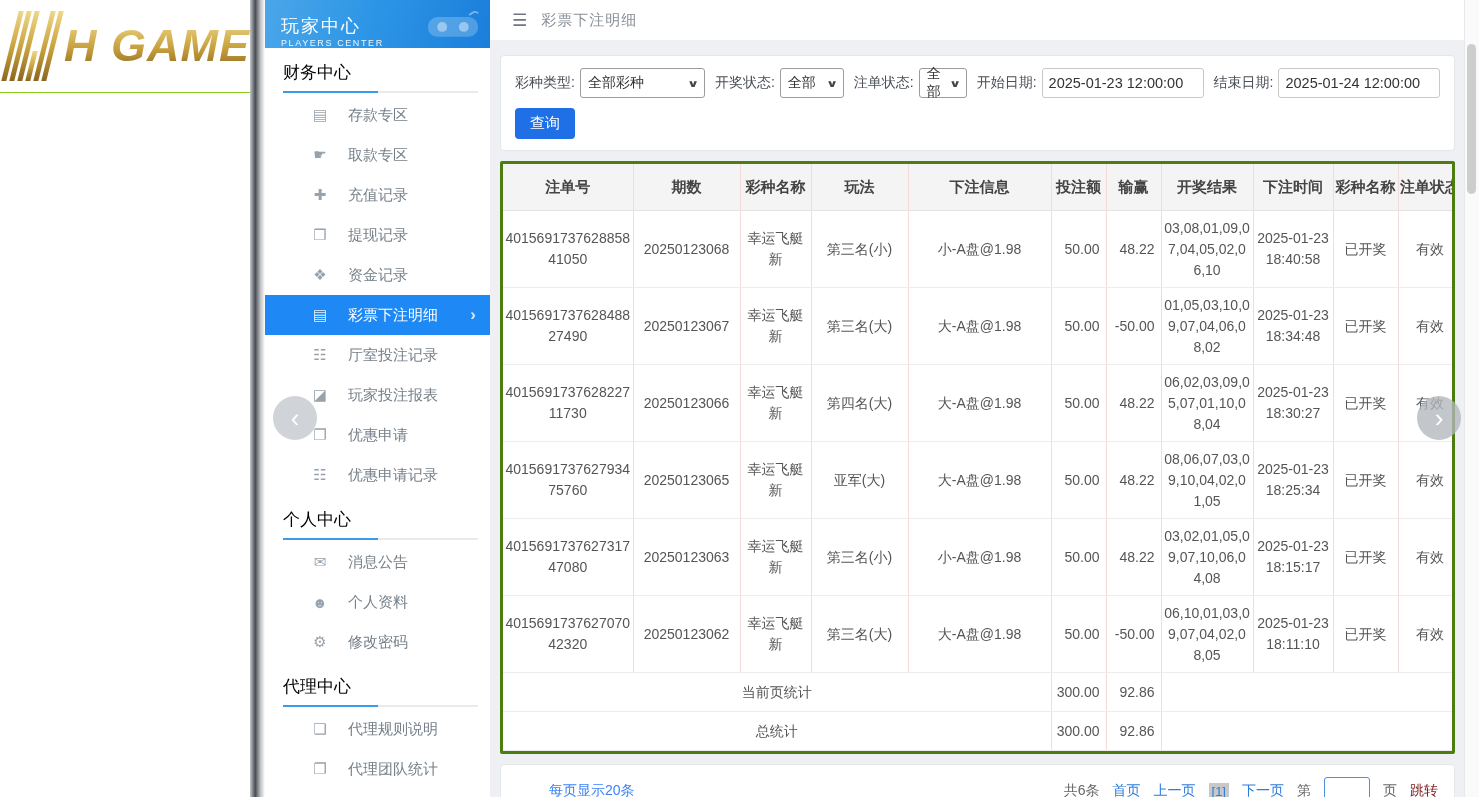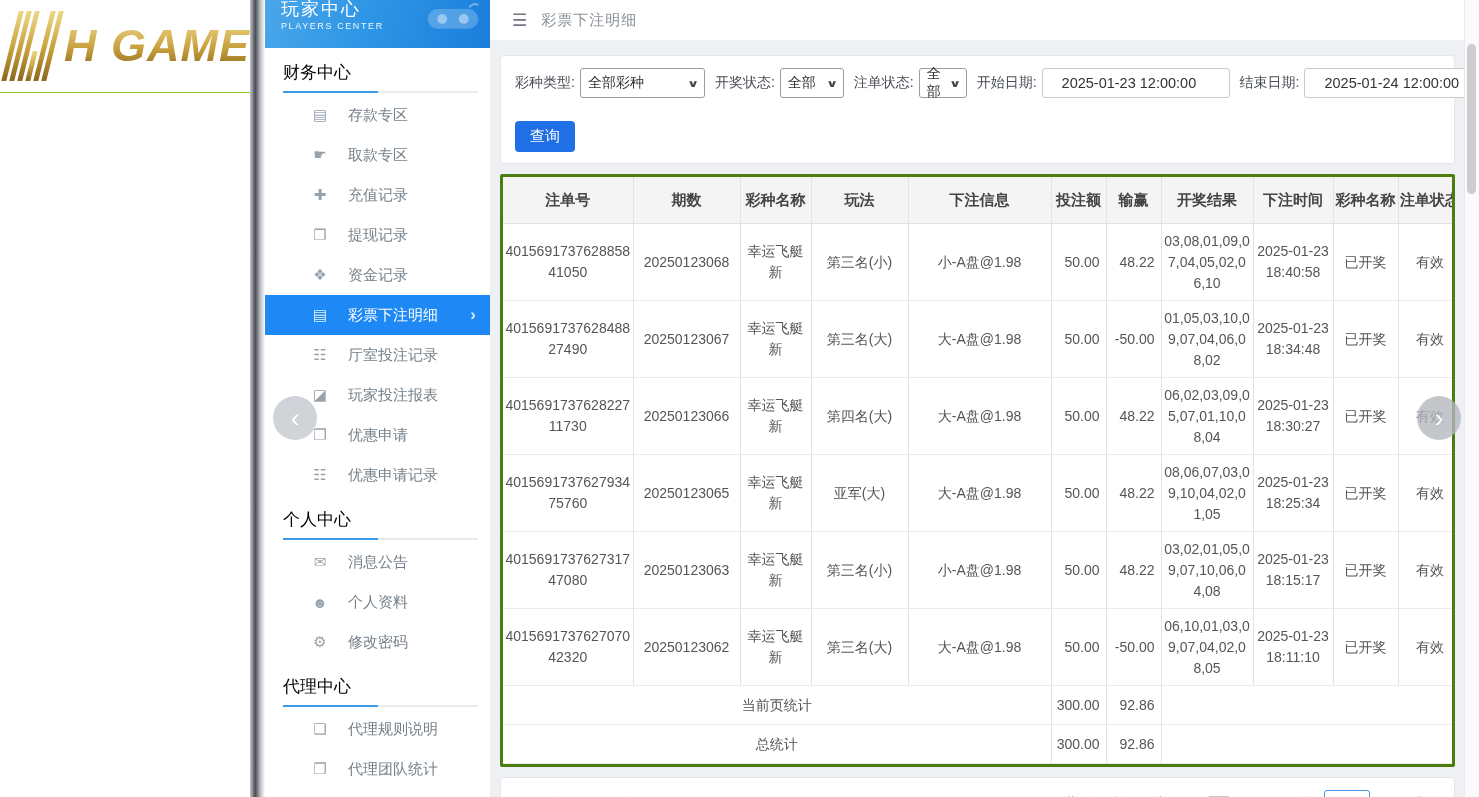--- a/index.html
+++ b/index.html
@@ -15,21 +15,21 @@
   .logo-text{
     font-size:45px;font-style:italic;font-weight:bold;letter-spacing:1px;white-space:nowrap;
     color:#c79f3c;background:linear-gradient(180deg,#eed787 0%,#c79f3c 55%,#8a671f 100%);
     -webkit-background-clip:text;background-clip:text;-webkit-text-fill-color:transparent;
   }
   
   .overlay-strip{position:absolute;left:250px;top:0;width:15px;height:100%;
     background:linear-gradient(90deg,rgba(90,95,105,.35) 0%,rgba(25,30,40,.8) 35%,rgba(25,30,40,.28) 70%,rgba(255,255,255,0) 100%);}
   
   .sidebar{position:absolute;left:265px;top:0;width:225px;height:100%;background:#fff;display:flex;flex-direction:column;}
-  .sb-header{height:48px;flex:none;color:#fff;display:flex;align-items:flex-start;padding:0 8px 0 16px;overflow:hidden;
+  .sb-header{height:48px;flex:none;color:#fff;display:flex;align-items:flex-end;padding:0 8px 0 16px;overflow:hidden;
     background:linear-gradient(105deg,#4aa6e9 0%,#2e96e6 45%,#1a7edb 100%);}
   .sb-titles{display:flex;flex-direction:column;line-height:1.05;}
   .sb-title{font-size:18px;letter-spacing:2px;}
   .sb-sub{font-size:9px;letter-spacing:1.6px;opacity:.92;margin-top:3px;}
   .gamepad{margin-left:auto;opacity:.8;}
   .sb-nav{flex:1;overflow:hidden;}
   .sec-title{margin:13px 18px 0;font-size:17px;color:#000000;}
   .sec-line{margin:7px 12px 2px 18px;height:2px;background:#eaeaea;position:relative;}
   .sec-line i{position:absolute;left:0;top:0;height:2px;width:95px;background:#3d9ae9;}
   .menu-item{height:40px;display:flex;align-items:center;padding:0 14px 0 45px;font-size:15px;color:#76808a;cursor:pointer;}
@@ -49,22 +49,22 @@
   .filter-row{display:flex;align-items:center;}
   .fgroup{display:flex;align-items:center;margin-right:10px;}
   .flabel{font-size:14px;color:#4a4f57;margin-right:5px;white-space:nowrap;}
   .sel{height:30px;border:1px solid #9c9c9c;border-radius:3px;display:flex;align-items:center;justify-content:space-between;
     padding:0 7px;font-size:14px;color:#333;background:#fff;cursor:pointer;box-sizing:border-box;}
   .caret{font-size:10px;font-weight:bold;color:#444;margin-left:8px;transform:scaleX(1.5);}
   .sel-lottery{width:125px;}
   .sel-draw{width:64px;}
   .sel-bet{width:48px;}
   .date-input{height:28px;width:148px;border:1px solid #c9c9c9;border-radius:3px;font-size:14.5px;color:#333;
-    padding:0 19px;font-family:inherit;box-sizing:content-box;}
-  .btn-row{margin-top:23px;}
+    padding:0 6px;font-family:inherit;box-sizing:content-box;}
+  .btn-row{margin-top:10px;}
   .btn-primary{background:#1f6fe6;color:#fff;border:none;border-radius:4px;height:31px;padding:0 15px;
     font-size:15px;cursor:pointer;font-family:inherit;}
   
   .table-card{margin-top:10px;border:3px solid #4d7c0f;border-radius:2px;overflow:hidden;background:#fff;}
   table{border-collapse:collapse;table-layout:fixed;width:959px;}
   th,td{border-right:1px solid #f3dbdb;border-bottom:1px solid #ececec;}
   th{height:44px;background:#f4f4f5;font-size:15px;color:#444;font-weight:bold;border-bottom:1px solid #e2e2e2;}
   td{height:76px;font-size:14px;color:#555;text-align:center;padding:0 2px;word-break:break-all;line-height:1.5;}
   td.num{text-align:right;padding-right:6px;}
   tr.summary td{height:38px;}

